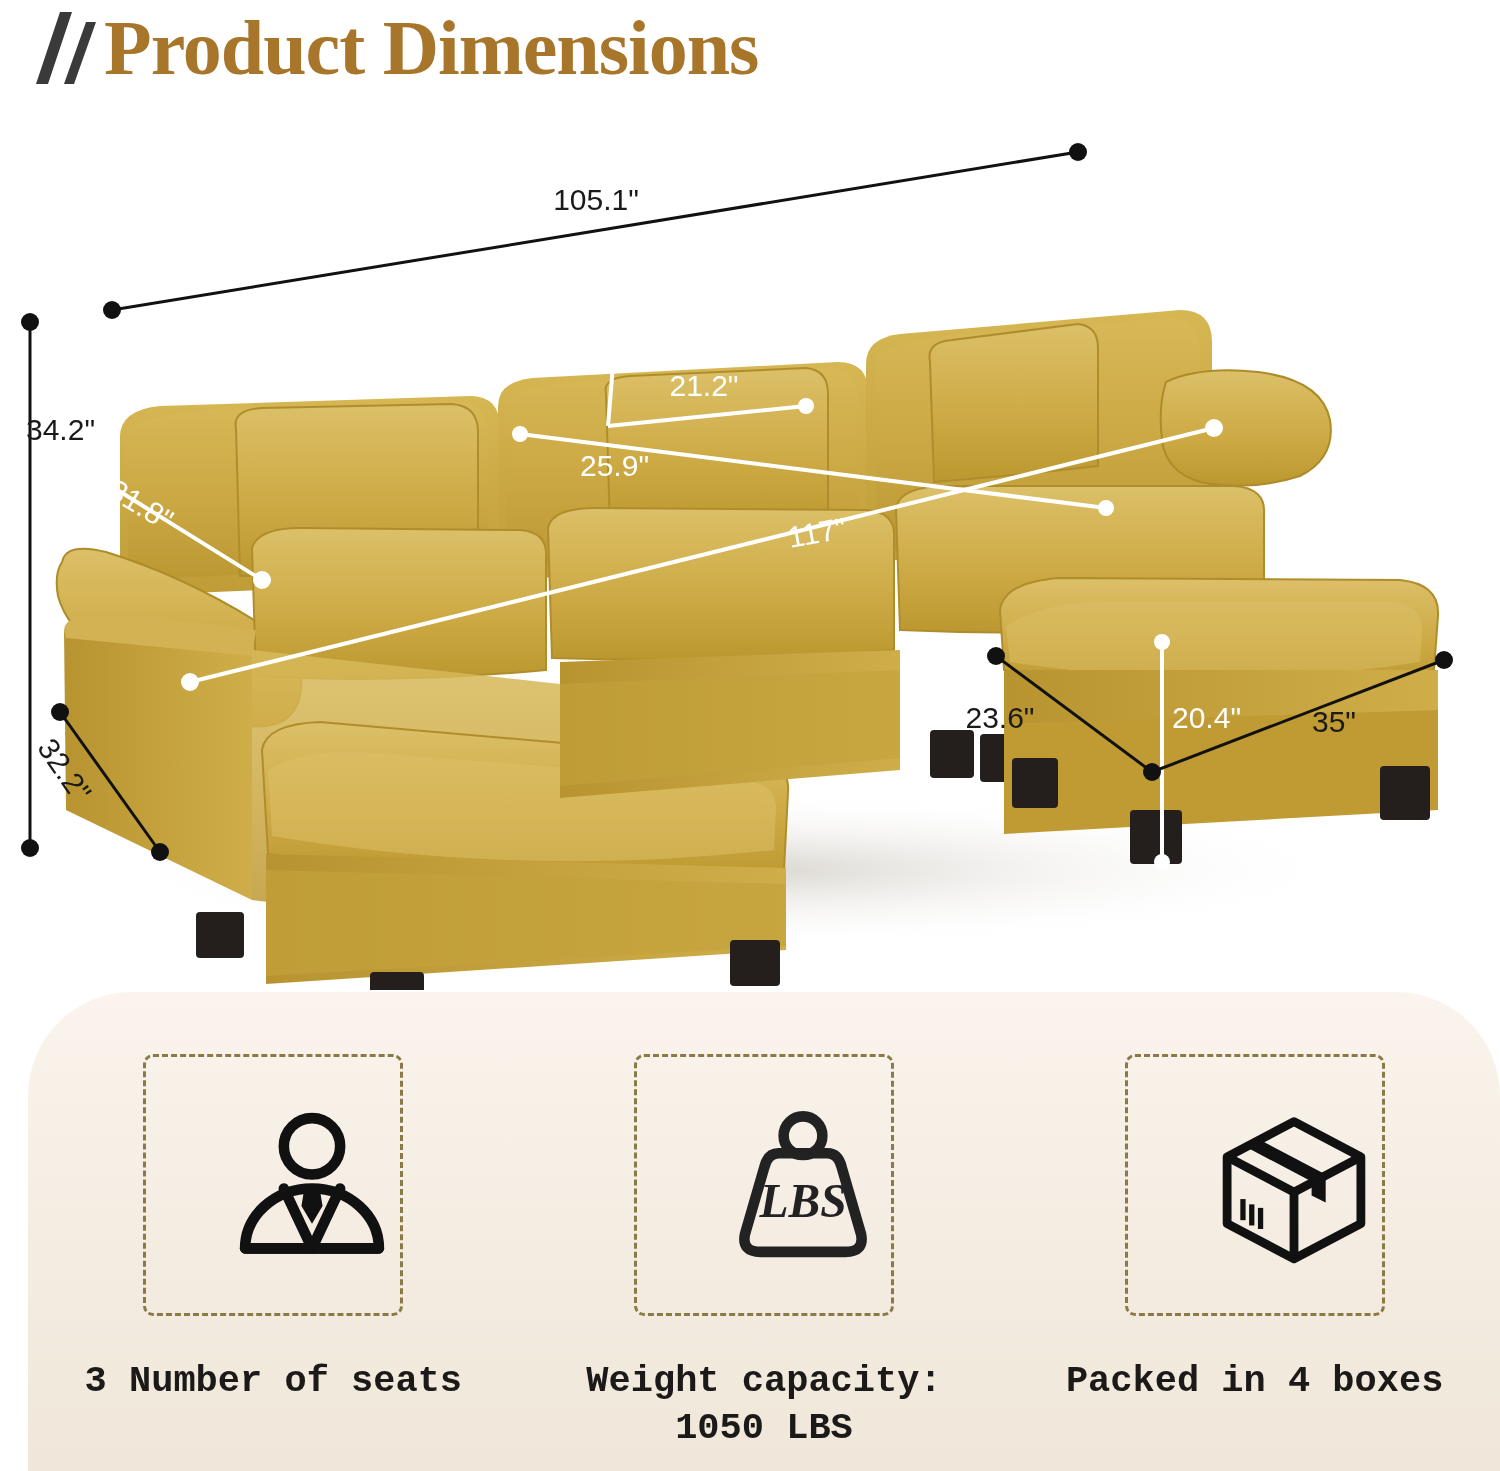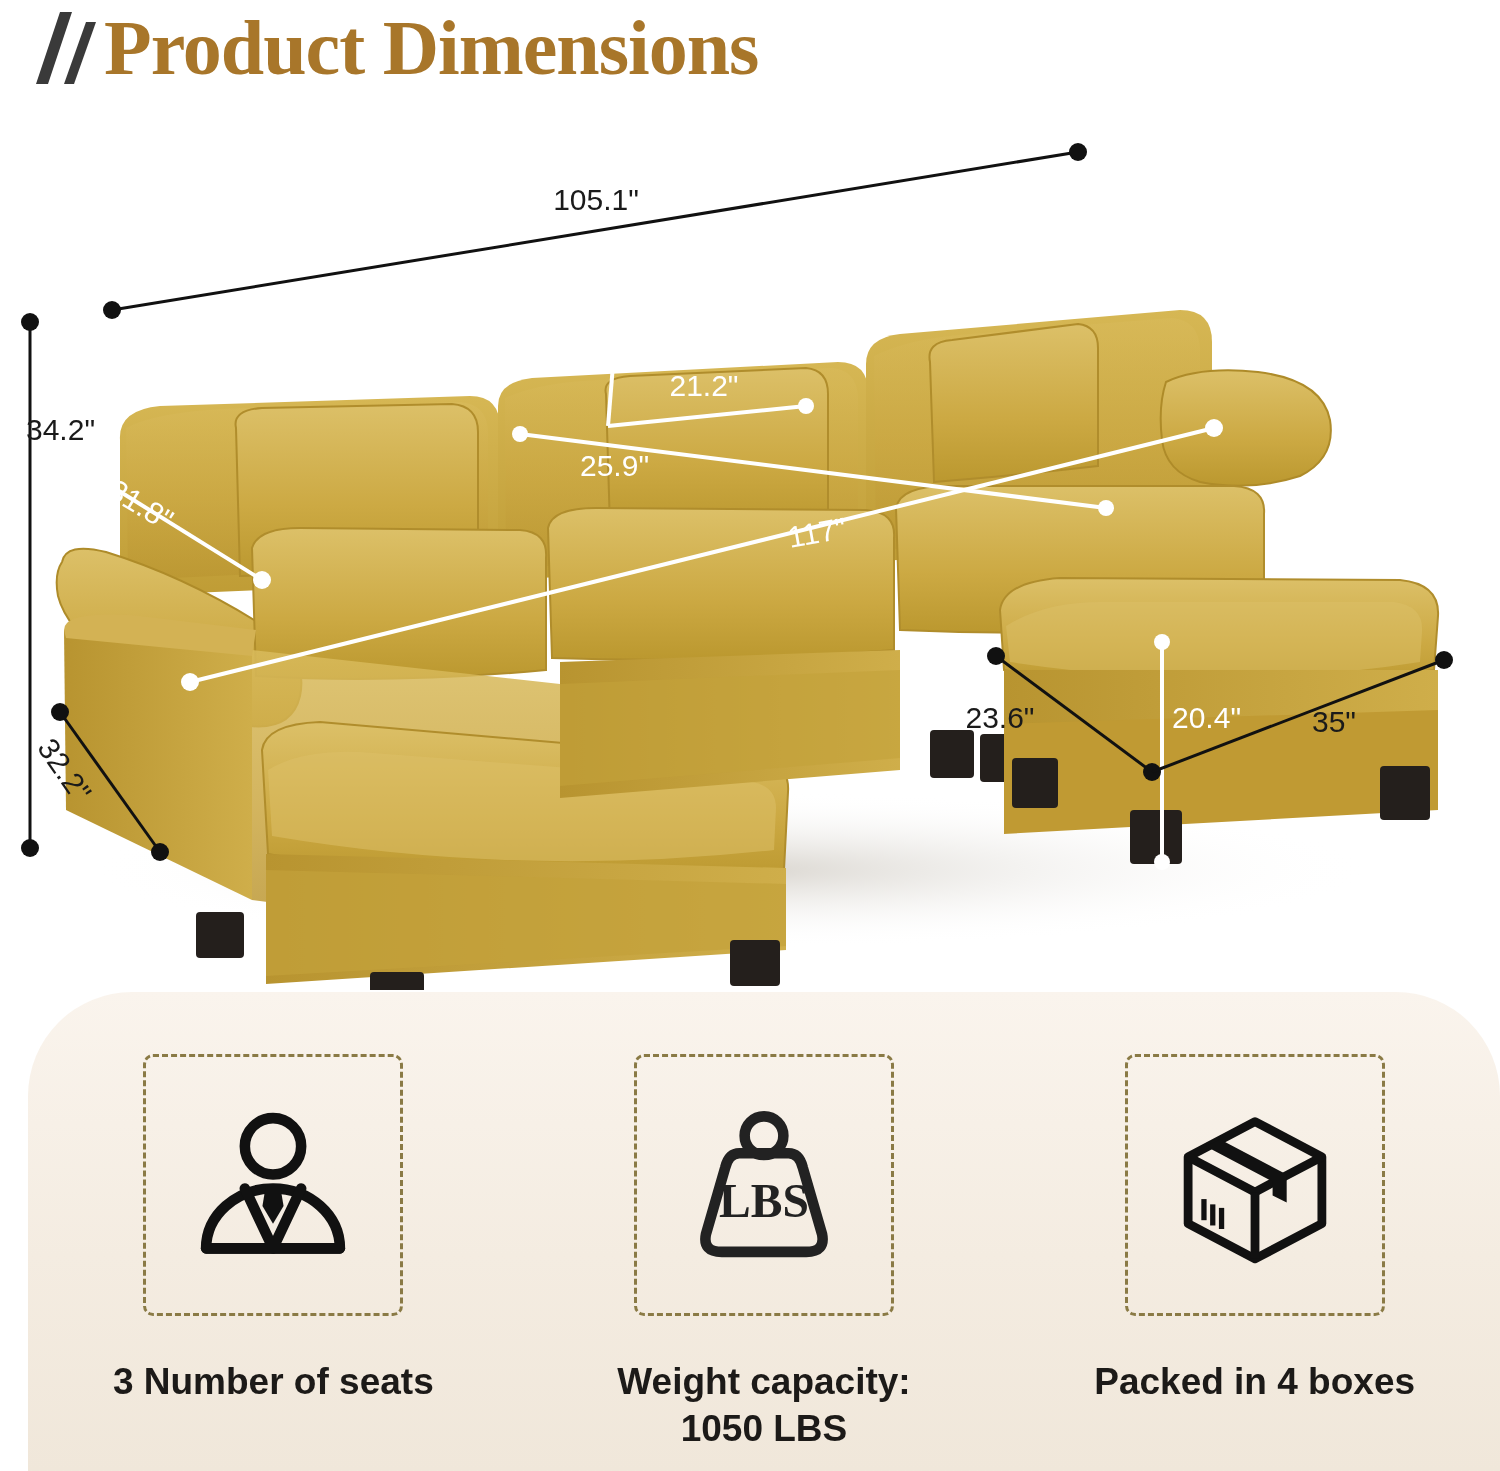--- a/index.html
+++ b/index.html
@@ -70,27 +70,28 @@
     display: flex;
     flex-direction: column;
     align-items: center;
   }
   .icon-box {
     width: 260px; height: 262px;
     border: 3px dashed #8a7a45;
     border-radius: 10px;
     display: flex;
     align-items: center;
-    justify-content: center;
+    justify-content: flex-end;
     box-sizing: border-box;
+    font-style: italic;
   }
   .icon-box svg { display: block; }
   .card-label {
     margin-top: 42px;
-    font-family: Liberation Sans, sans-serif;
+    font-family: Liberation Mono, monospace;
     font-weight: bold;
     font-size: 37px;
     color: #1c1a18;
     text-align: center;
     line-height: 1.28;
     white-space: pre-line;
   }
 
   
   .dim-white {

